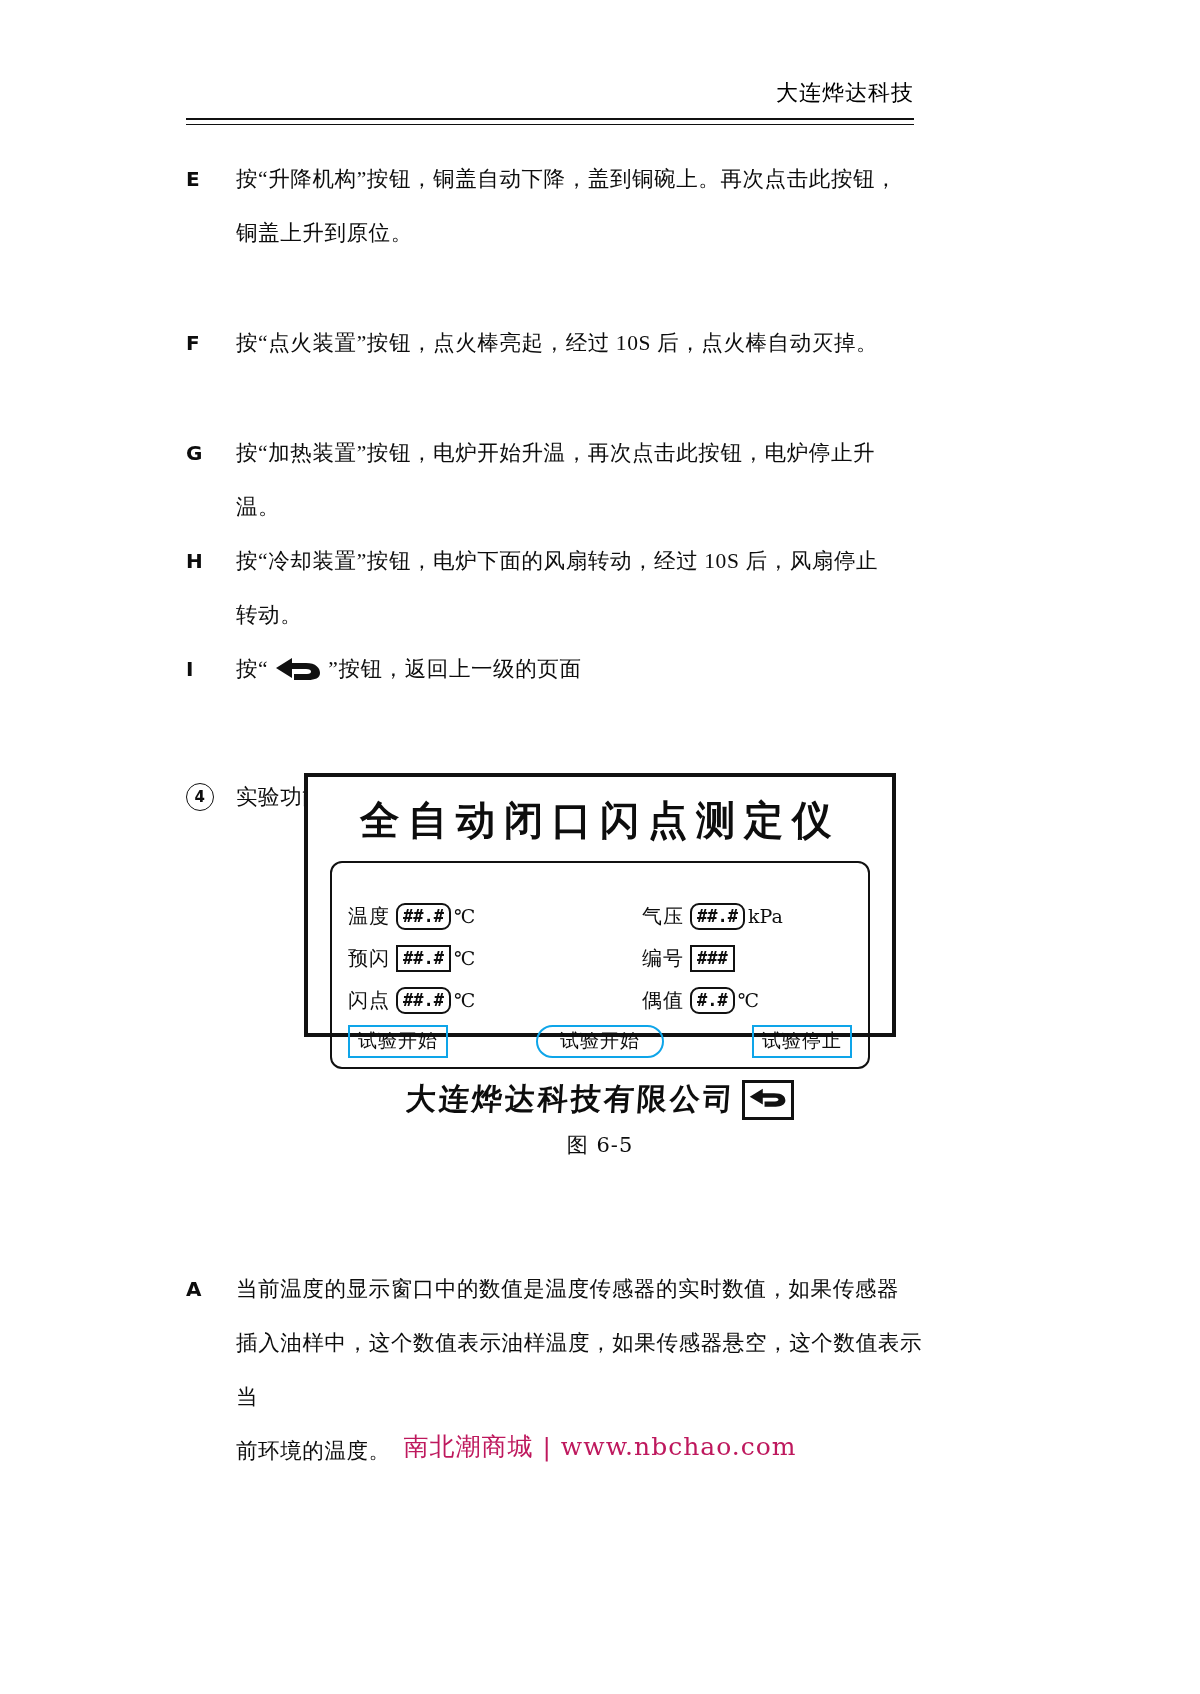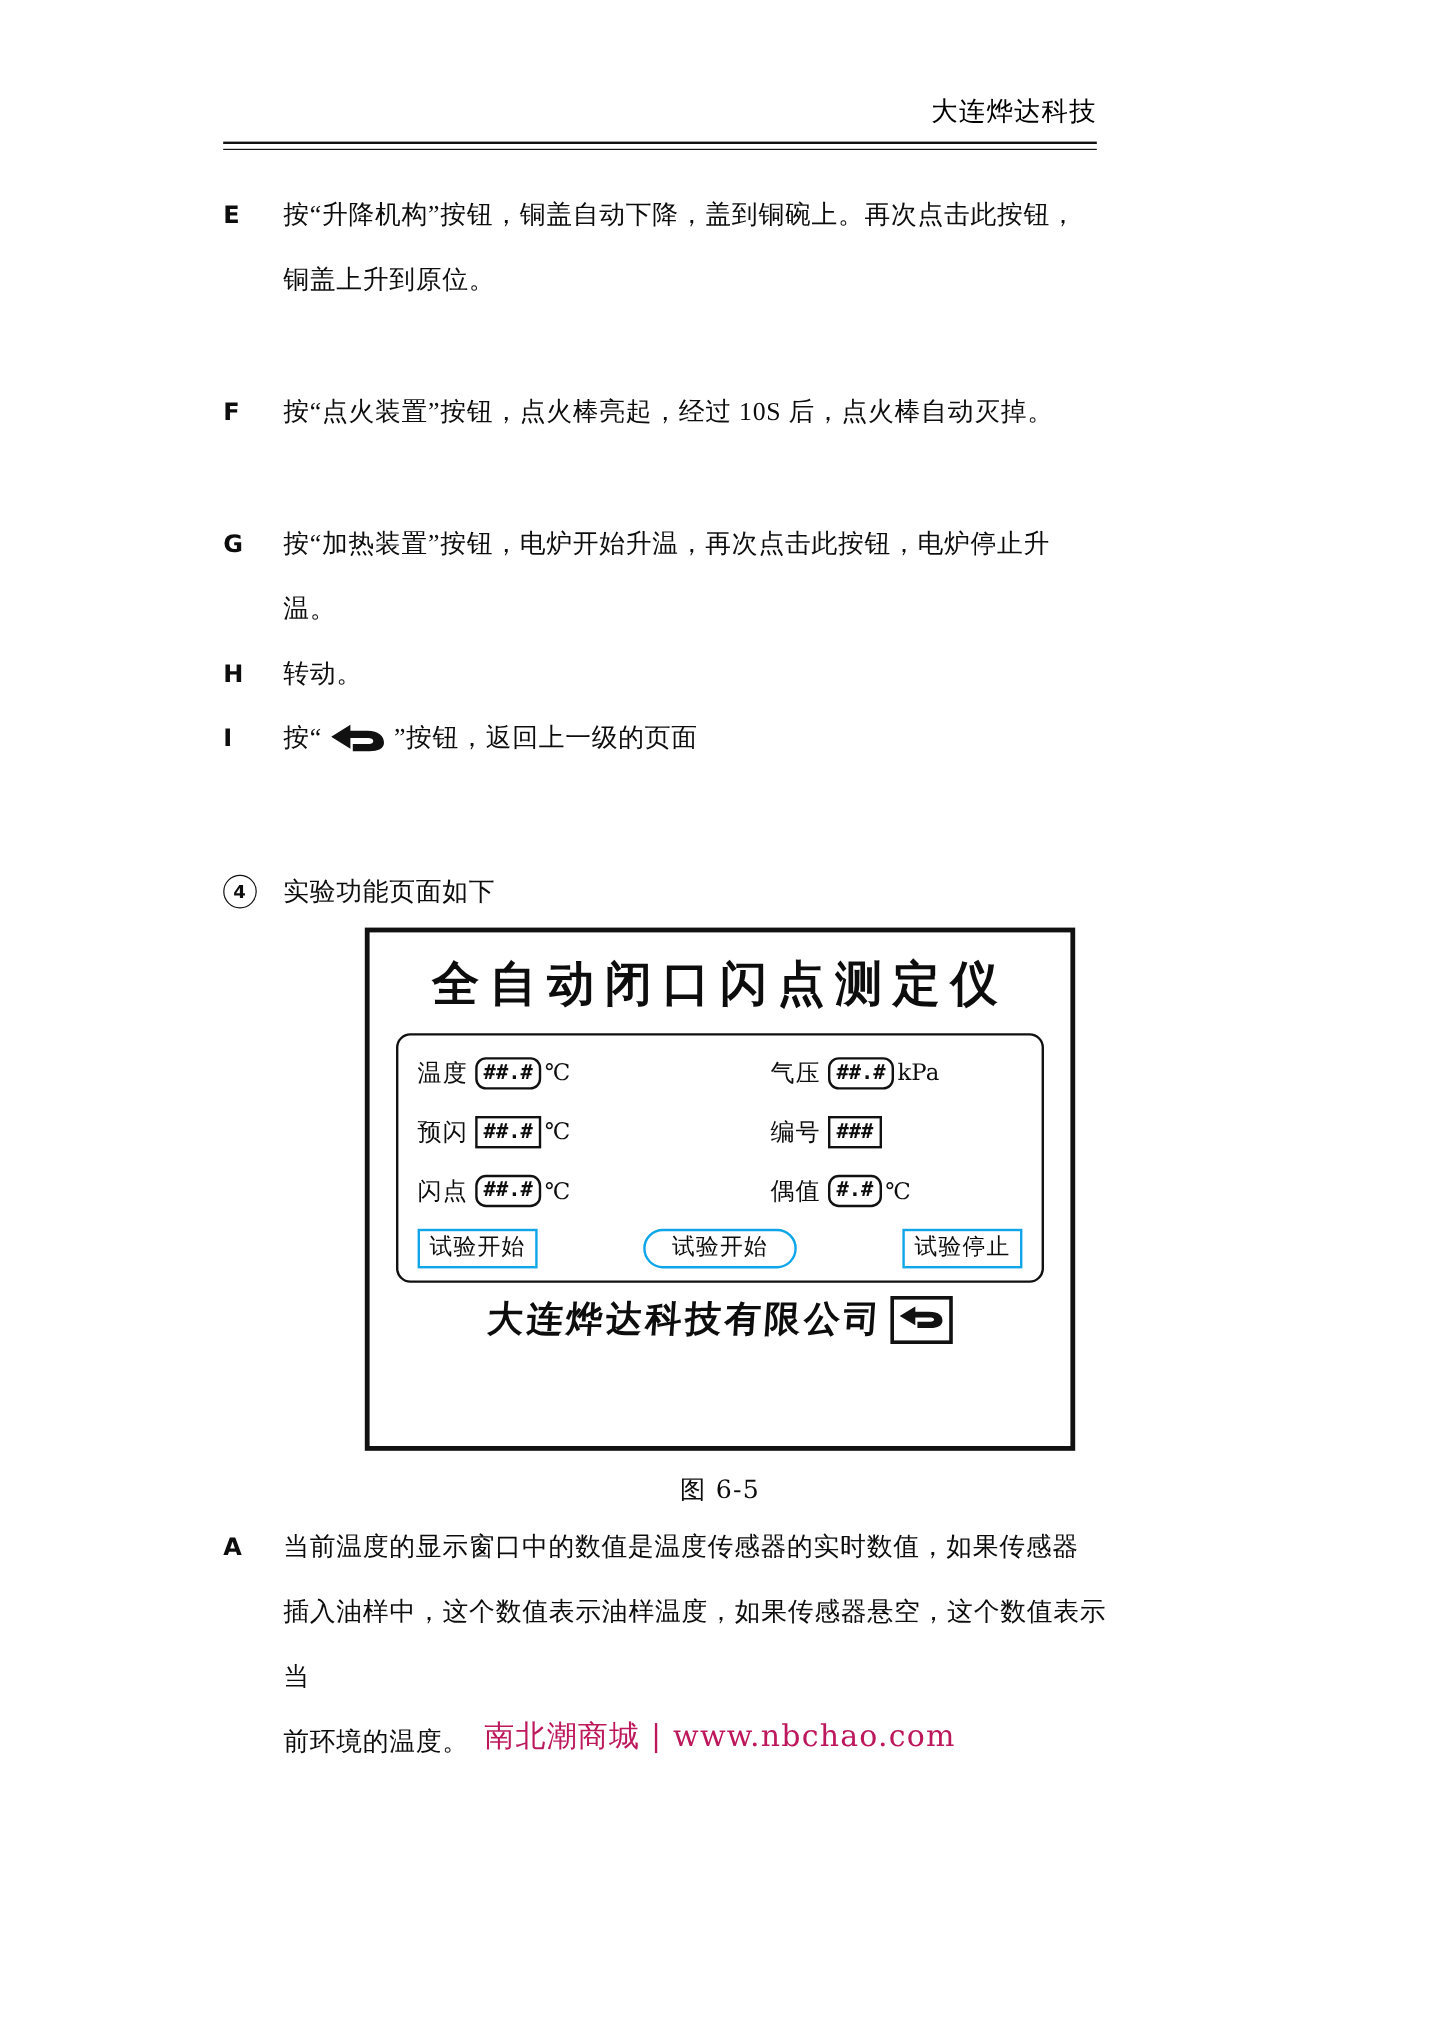--- a/index.html
+++ b/index.html
@@ -114,21 +114,21 @@
   .figure-wrap {
     position: absolute;
     top: 773px;
     left: 0;
     width: 1200px;
     text-align: center;
   }
   .device {
     display: inline-block;
     width: 592px;
-    height: 436px;
+    height: 264px;
     border: 4px solid #111;
     background: #fff;
     box-sizing: border-box;
     padding: 12px 22px 10px 22px;
     text-align: left;
     position: relative;
   }
   .device-title {
     text-align: center;
     font-family: "DejaVu Serif", "Liberation Serif", serif;
@@ -142,21 +142,21 @@
   }
   .panel {
     margin-top: 12px;
     border: 2.5px solid #111;
     border-radius: 12px;
     height: 208px;
     box-sizing: border-box;
     padding: 10px 16px 8px 16px;
     display: flex;
     flex-direction: column;
-    justify-content: space-between;
+    justify-content: flex-end;
   }
   .panel-row {
     display: flex;
     align-items: center;
     justify-content: space-between;
     height: 42px;
   }
   .field {
     display: flex;
     align-items: center;
@@ -296,20 +296,21 @@
       <div class="item-marker">G</div>
       <div class="item-text">
         <span class="cont">按“加热装置”按钮，电炉开始升温，再次点击此按钮，电炉停止升</span>
         <span class="cont">温。</span>
       </div>
     </div>
 
     <div class="item">
       <div class="item-marker">H</div>
       <div class="item-text">
+        <span class="cont">按“冷却装置”按钮，电炉下面的风扇转动，经过 10S 后，风扇停止</span>
         <span class="cont">转动。</span>
       </div>
     </div>
 
     <div class="item">
       <div class="item-marker">I</div>
       <div class="item-text">
         <span>按“</span><span class="back-glyph">
           <svg viewBox="0 0 52 28" width="52" height="28" aria-hidden="true">
             <path d="M4 14 L20 4 L20 9 L34 9 C44 9 48 14 48 19 C48 24 43 26 36 26 L22 26 L22 20 L35 20 C38 20 39 19 39 17.5 C39 16 37.5 15 34 15 L20 15 L20 24 Z" fill="#111"></path>

